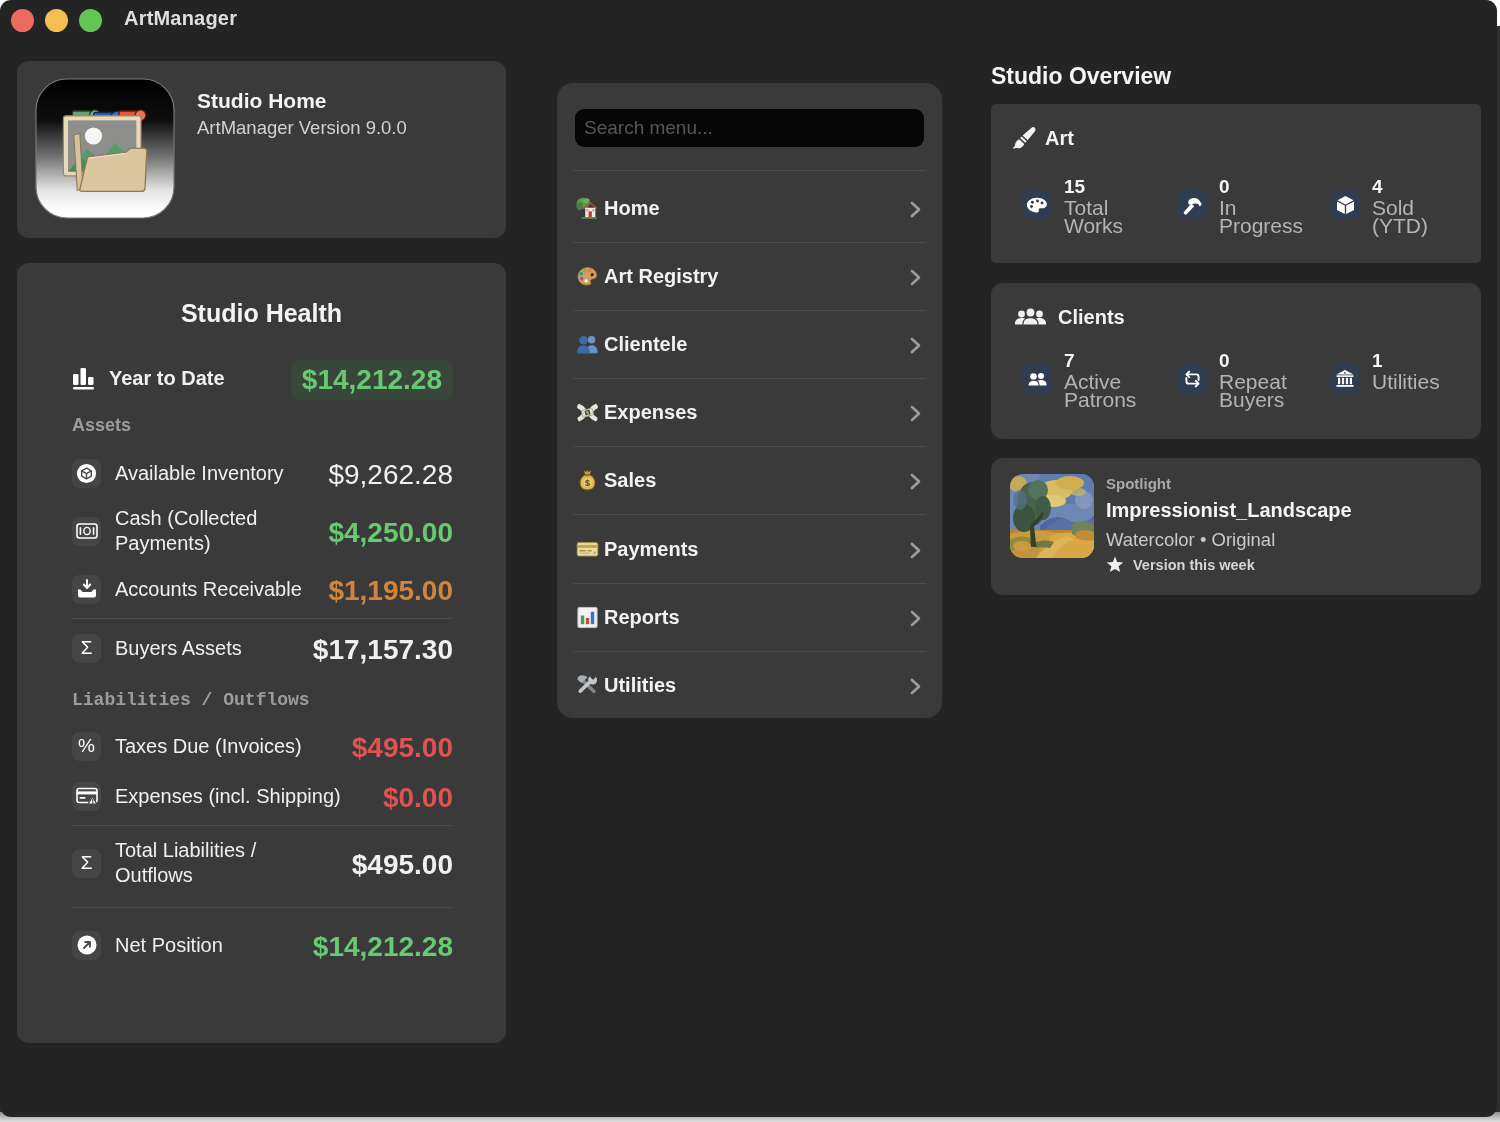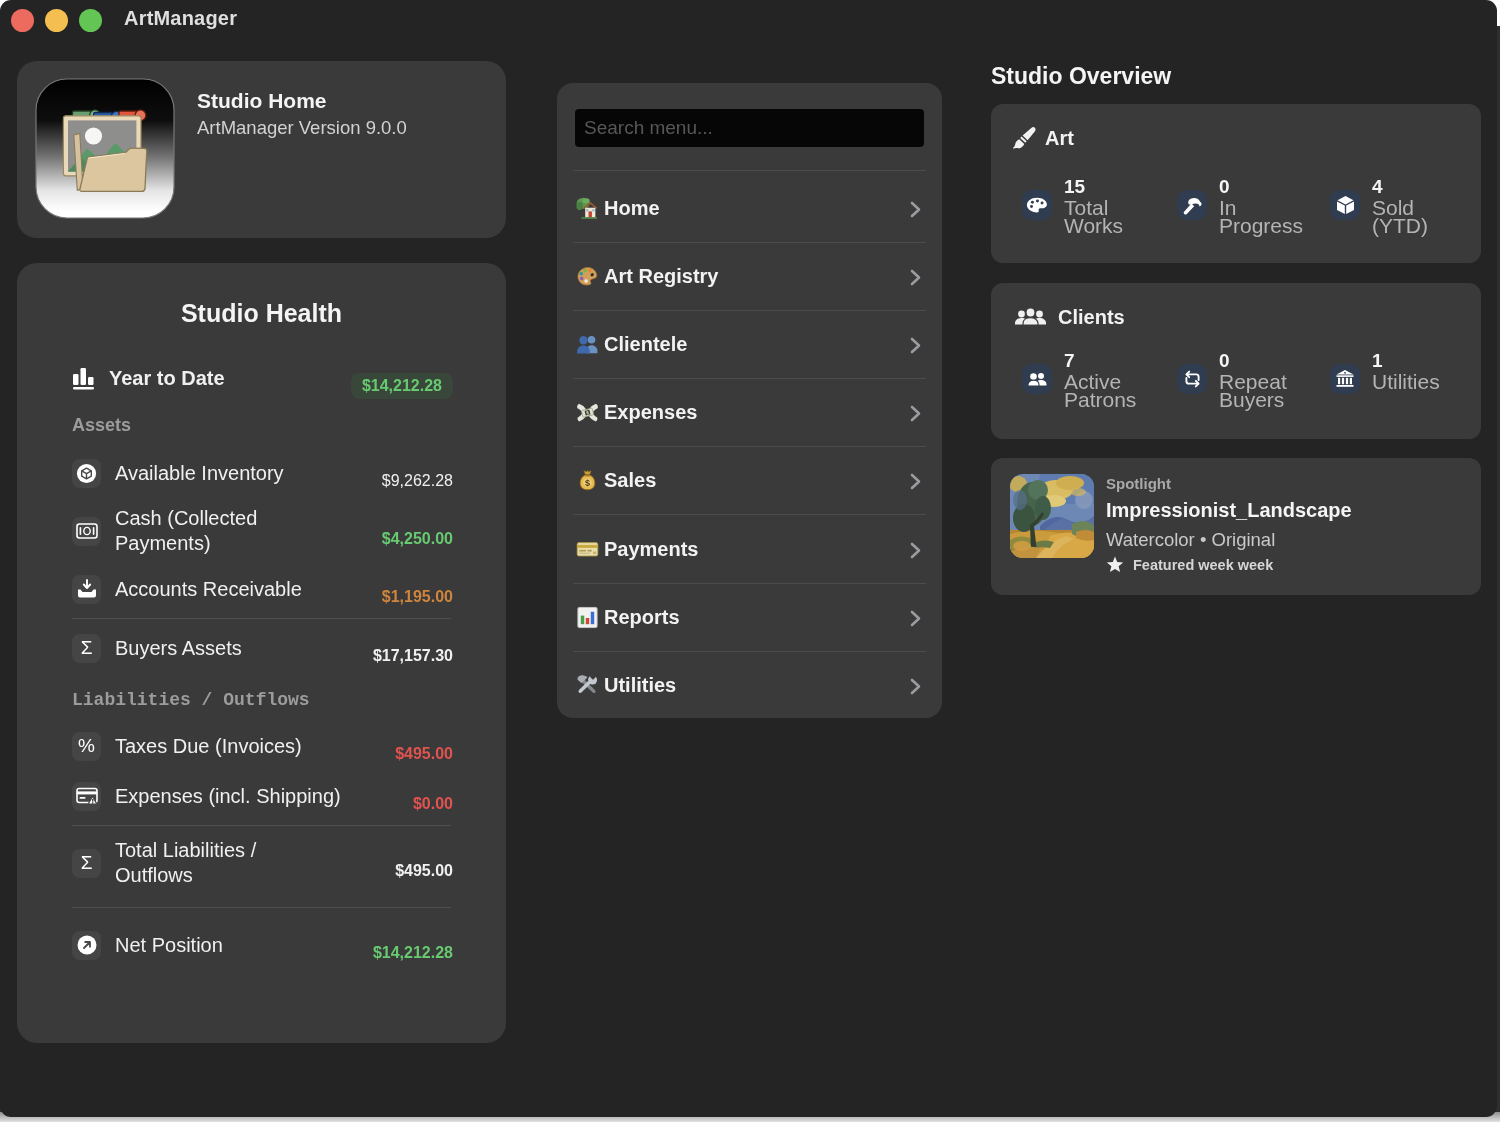--- a/index.html
+++ b/index.html
@@ -1,44 +1,44 @@
 <!DOCTYPE html>
 <html><head><meta charset="utf-8">
 <style>
 html,body{margin:0;padding:0;}
 body{width:1500px;height:1122px;background:#2e2e2e;font-family:"Liberation Sans",sans-serif;overflow:hidden;position:relative;}
 .win{position:absolute;left:0;top:0;width:1497px;height:1117px;background:#242425;border-radius:11px;overflow:hidden;}
 .tl{position:absolute;top:9px;width:23px;height:23px;border-radius:50%;}
 .titlename{position:absolute;left:124px;top:7px;font-size:20px;font-weight:700;color:#dfdfdf;letter-spacing:.2px;}
-.card{position:absolute;background:#3a3a3b;border-radius:20px;}
+.card{position:absolute;background:#3a3a3b;border-radius:12px;}
 
 #card1{left:17px;top:61px;width:489px;height:177px;}
 #card2{left:17px;top:263px;width:489px;height:780px;}
 .h2{position:absolute;width:100%;text-align:center;font-size:25px;font-weight:700;color:#f4f4f4;}
 .row{position:absolute;left:55px;right:53px;height:0;}
 .rlabel{position:absolute;left:43px;top:0;transform:translateY(-50%);font-size:20px;color:#f0f0f0;line-height:25px;}
-.rvalue{position:absolute;right:0;top:8px;transform:translateY(-50%);font-size:16px;color:#f0f0f0;}
+.rvalue{position:absolute;right:0;top:2px;transform:translateY(-50%);font-size:28px;color:#f0f0f0;}
 .tile{position:absolute;left:0;top:-14.5px;width:29px;height:29px;background:#454546;border-radius:7.5px;display:flex;align-items:center;justify-content:center;}
 .sect{position:absolute;left:55px;transform:translateY(-50%);font-size:18px;font-weight:700;color:#9c9c9c;}
 .sep{position:absolute;left:55px;width:379px;height:1px;background:#4e4e4f;}
 .green{color:#68ca70 !important;font-weight:700;}
 .orange{color:#d0843c !important;font-weight:700;}
 .red{color:#e0534f !important;font-weight:700;}
 .bold{font-weight:700 !important;}
 
 #menu{left:557px;top:83px;width:385px;height:635px;background:#3a3a3b;border-radius:16px;position:absolute;}
-.search{position:absolute;left:18px;top:26px;width:349px;height:38px;background:#060606;border-radius:4px;color:#575757;font-size:19px;line-height:38px;padding-left:9px;box-sizing:border-box;}
+.search{position:absolute;left:18px;top:26px;width:349px;height:38px;background:#060606;border-radius:9px;color:#575757;font-size:19px;line-height:38px;padding-left:9px;box-sizing:border-box;}
 .mrow{position:absolute;left:18px;width:349px;height:0;}
 .mlabel{position:absolute;left:29px;top:0;transform:translateY(-50%);font-size:20px;font-weight:700;color:#f2f2f2;}
 .micon{position:absolute;left:1px;top:-11px;width:23px;height:23px;}
 .mdiv{position:absolute;left:16px;width:353px;height:1px;background:rgba(255,255,255,.09);}
 .chev{position:absolute;right:3px;top:-7px;}
 
 .h1{position:absolute;left:991px;top:63px;font-size:23px;font-weight:700;color:#f4f4f4;}
-#cardArt{left:991px;top:104px;width:490px;height:159px;border-radius:12px;}
+#cardArt{left:991px;top:104px;width:490px;height:159px;border-radius:5px;}
 #cardCli{left:991px;top:283px;width:490px;height:156px;border-radius:12px;}
 #cardSpot{left:991px;top:458px;width:490px;height:137px;border-radius:12px;}
 .chead{position:absolute;top:22px;left:21px;display:flex;align-items:center;}
 .chead span{font-size:20px;font-weight:700;color:#f2f2f2;}
 .stat{position:absolute;width:150px;}
 .stile{position:absolute;left:0;width:30px;height:30px;background:#303c50;border-radius:9px;display:flex;align-items:center;justify-content:center;}
 .snum{position:absolute;left:42px;top:0;font-size:19px;font-weight:700;color:#f5f5f5;}
 .slab{position:absolute;left:42px;top:23px;font-size:21px;color:#b4b4b4;line-height:18px;}
 .tip{position:absolute;left:991px;top:1071px;width:500px;font-size:14.8px;font-weight:700;color:#8f8f8f;line-height:17.5px;letter-spacing:-0.2px;}
 </style></head>
@@ -476,16 +476,16 @@
         <ellipse cx="12" cy="72" rx="9" ry="5" fill="#d29e44" opacity="0.85"></ellipse>
       </svg>
     </div>
     <div style="position:absolute;left:115px;top:17px;font-size:15px;font-weight:700;color:#a9a9a9;">Spotlight</div>
     <div style="position:absolute;left:115px;top:41px;font-size:20px;font-weight:700;color:#f5f5f5;">Impressionist_Landscape</div>
     <div style="position:absolute;left:115px;top:71px;font-size:18.5px;color:#c9c9c9;">Watercolor • Original</div>
     <div style="position:absolute;left:115px;top:98px;display:flex;align-items:center;">
       <svg width="18" height="17" viewBox="0 0 18 17" style="margin-right:9px;">
           <path d="M9 0.5 L11.2 6.1 L17.2 6.5 L12.6 10.3 L14.1 16.1 L9 12.9 L3.9 16.1 L5.4 10.3 L0.8 6.5 L6.8 6.1 Z" fill="#f0f0f0"></path>
         </svg>
-      <span style="font-size:14.5px;font-weight:700;color:#d6d6d6;">Featured week week</span>
+      <span style="font-size:14.5px;font-weight:700;color:#d6d6d6;">Version this week</span>
     </div>
   </div>
 </div>
 
 </body></html>

